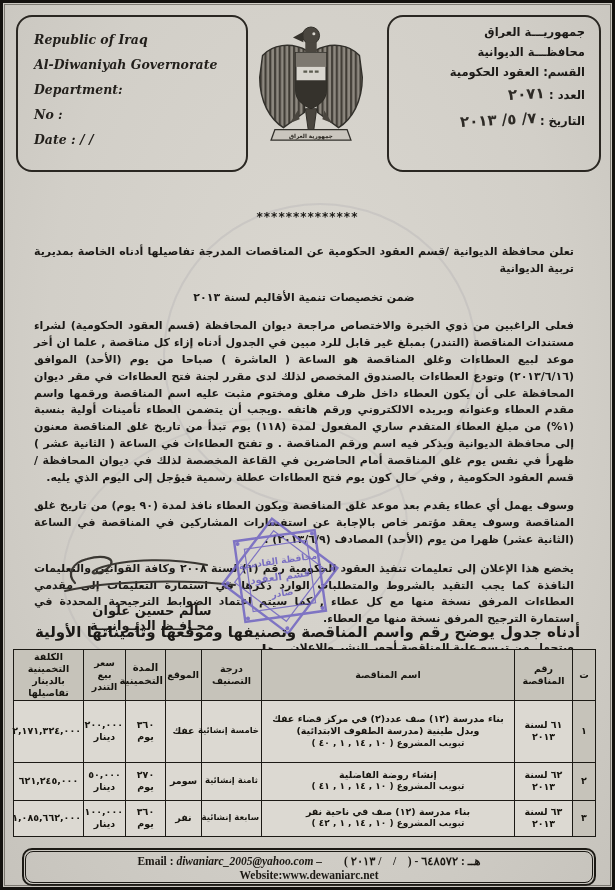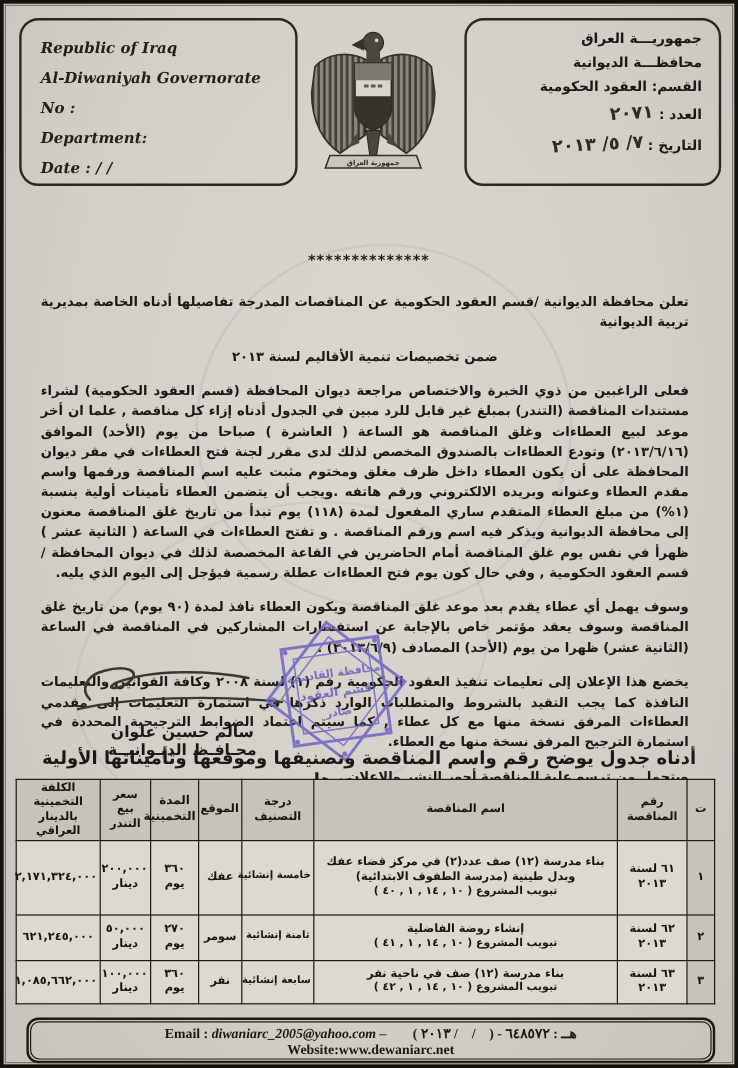--- a/index.html
+++ b/index.html
@@ -3,21 +3,21 @@
 <meta charset="utf-8">
 <style>
   html,body{margin:0;padding:0;background:#8f8c85;}
   .page{position:relative;width:615px;height:890px;margin:0 auto;
     background:radial-gradient(ellipse at 50% 40%, #dad7d0 0%, #d2cfc8 60%, #c6c3bc 100%);
     border:3px solid #14120f;box-sizing:border-box;overflow:hidden;
     font-family:"DejaVu Sans",sans-serif;color:#1b1916;}
   .page::after{content:"";position:absolute;inset:1px;border:1px solid rgba(60,57,50,.55);pointer-events:none;}
 
   
-  .hdr-box{position:absolute;top:12px;height:140px;border:2px solid #2a2722;border-radius:16px;box-sizing:border-box;}
+  .hdr-box{position:absolute;top:12px;height:157px;border:2px solid #2a2722;border-radius:16px;box-sizing:border-box;}
   .hdr-left{left:13px;width:232px;padding:10px 16px;font-family:"DejaVu Serif",serif;
     font-style:italic;font-weight:bold;font-size:12.5px;color:#23201c;line-height:2.0;}
   .hdr-right{right:11px;width:214px;padding:7px 14px;direction:rtl;text-align:right;
     font-size:11.5px;font-weight:bold;line-height:1.55;}
   .hdr-right .row{margin-bottom:2px;}
   .hand{display:inline-block;font-size:15px;letter-spacing:1px;transform:rotate(-3deg);
     font-weight:bold;color:#2e2b26;}
   .emblem{position:absolute;left:251px;top:14px;width:114px;height:134px;}
 
   
@@ -70,22 +70,22 @@
 <body>
 
 <div class="page">
 
   <div class="wm wm1"></div>
   <div class="wm wm2"></div>
 
   <div class="hdr-box hdr-left">
     <div>Republic of Iraq</div>
     <div>Al-Diwaniyah Governorate</div>
+    <div>Department:</div>
     <div>No :</div>
-    <div>Department:</div>
     <div>Date :    /    /</div>
   </div>
 
   <svg class="emblem" viewBox="0 0 120 134">
     <defs>
       <pattern id="wingstripes" width="5" height="8" patternUnits="userSpaceOnUse">
         <rect width="5" height="8" fill="#8d887f"></rect>
         <line x1="2.2" y1="0" x2="2.2" y2="8" stroke="#3f3b34" stroke-width="2.2"></line>
       </pattern>
     </defs>
@@ -184,21 +184,21 @@
     </colgroup>
     <tbody>
         <tr style="height:32px">
       <th>ت</th>
       <th>رقم المناقصة</th>
       <th>اسم المناقصة</th>
       <th>درجة التصنيف</th>
       <th>الموقع</th>
       <th class="small">المدة التخمينية</th>
       <th>سعر بيع التندر</th>
-      <th>الكلفة التخمينية بالدينار العراقي</th>
+      <th>الكلفة التخمينية بالدينار تفاصيلها</th>
     </tr>
     <tr style="height:62px">
       <td class="no-col">١</td>
       <td>٦١ لسنة ٢٠١٣</td>
       <td>
         <div>بناء مدرسة (١٢) صف عدد(٢) في مركز قضاء عفك وبدل طينية (مدرسة الطفوف الابتدائية)</div>
         <div class="tab-line">تبويب المشروع ( ١٠ , ١٤ , ١ , ٤٠ )</div>
       </td>
       <td class="cls">خامسة إنشائية</td>
       <td>عفك</td>

